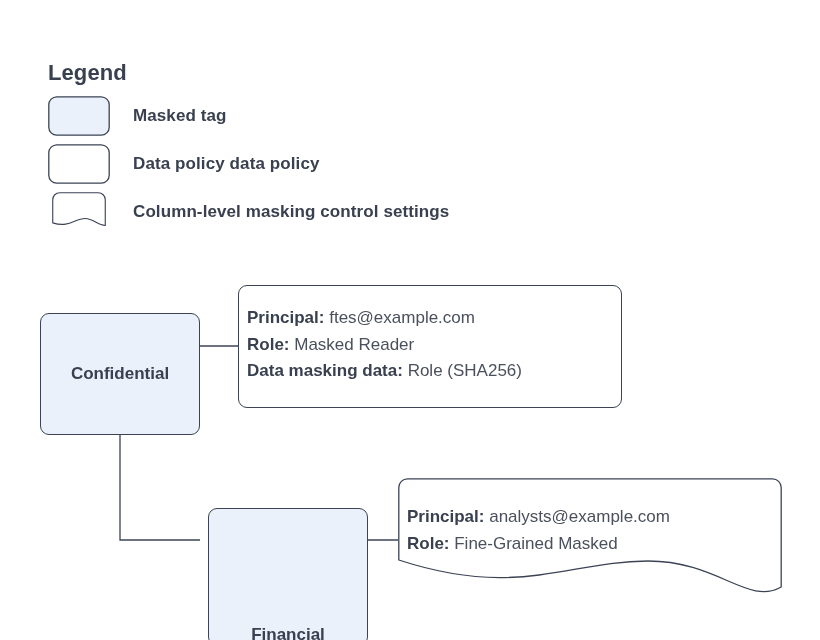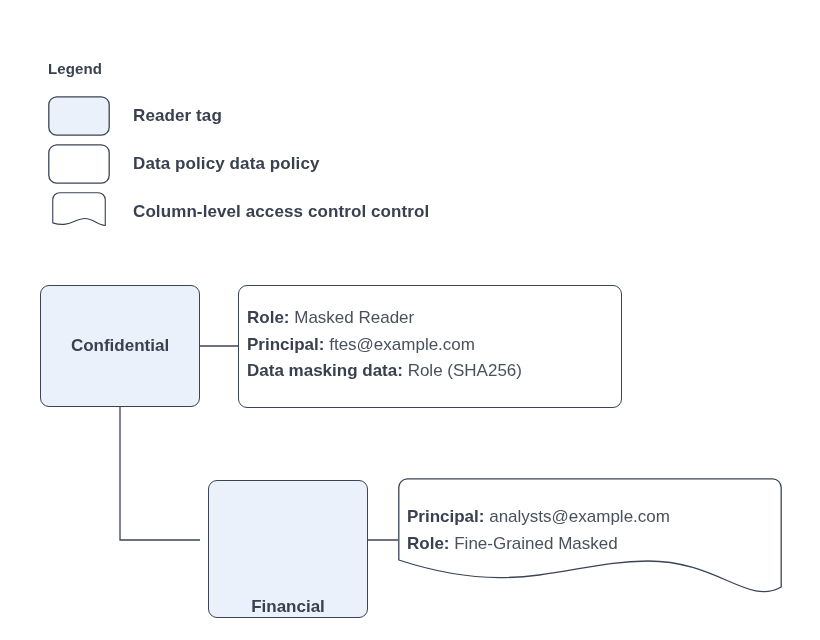--- a/index.html
+++ b/index.html
@@ -26,21 +26,21 @@
     width: 820px;
     height: 640px;
     overflow: visible;
   }
 
   
   .legend-title {
     position: absolute;
     left: 48px;
     top: 60px;
-    font-size: 15px;
+    font-size: 22px;
     font-weight: bold;
     color: #39404f;
     letter-spacing: 0.1px;
   }
   .legend-row {
     position: absolute;
     left: 48px;
     height: 40px;
   }
   .legend-label {
@@ -72,20 +72,21 @@
     box-sizing: border-box;
     border: 1.3px solid #3b4354;
     border-radius: 9px;
     background: #eaf1fb;
     display: flex;
     align-items: center;
     justify-content: center;
     font-size: 17px;
     font-weight: bold;
     color: #39404f;
+    margin-top: 28px;
   }
   #node-confidential {
     left: 40px;
     top: 285px;
     width: 160px;
     height: 122px;
   }
   #node-financial {
     left: 208px;
     top: 480px;
@@ -157,57 +158,57 @@
 
     <line x1="360" y1="540" x2="398" y2="540" stroke="#3b4354" stroke-width="1.3"></line>
   </svg>
 
   <div class="legend-title">Legend</div>
 
   <div class="legend-row r1">
     <svg class="swatch" viewBox="0 0 62 40">
       <rect x="0.8" y="0.8" width="60.4" height="38.4" rx="8" ry="8" fill="#eaf1fb" stroke="#3b4354" stroke-width="1.3"></rect>
     </svg>
-    <span class="legend-label">Reader tag</span>
+    <span class="legend-label">Masked tag</span>
   </div>
 
   <div class="legend-row r2">
     <svg class="swatch" viewBox="0 0 62 40">
       <rect x="0.8" y="0.8" width="60.4" height="38.4" rx="8" ry="8" fill="#ffffff" stroke="#3b4354" stroke-width="1.3"></rect>
     </svg>
     <span class="legend-label">Data policy data policy</span>
   </div>
 
   <div class="legend-row r3">
     <svg class="swatch" viewBox="0 0 62 46">
       <path d="M 8.8 0.8 L 53.2 0.8 A 8 8 0 0 1 61.2 8.8 L 61.2 38.5
                C 52 38.5 48 30.5 38 30.5
                C 26 30.5 20 41.5 0.8 35.5
                L 0.8 8.8 A 8 8 0 0 1 8.8 0.8 Z" fill="#ffffff" stroke="#3b4354" stroke-width="1.3" stroke-linejoin="round"></path>
     </svg>
-    <span class="legend-label">Column-level access control control</span>
+    <span class="legend-label">Column-level masking control settings</span>
   </div>
 
   <div class="node" id="node-confidential">
     <span>Confidential</span>
   </div>
 
   <div class="node" id="node-financial">
     <span>Financial</span>
   </div>
 
   <div class="infobox" id="box-masking">
     <div class="infotext">
       <span class="row">
+        <b>Principal:</b>
+        <span>ftes@example.com</span>
+      </span>
+      <span class="row">
         <b>Role:</b>
         <span>Masked Reader</span>
-      </span>
-      <span class="row">
-        <b>Principal:</b>
-        <span>ftes@example.com</span>
       </span>
       <span class="row">
         <b>Data masking data:</b>
         <span>Role (SHA256)</span>
       </span>
     </div>
   </div>
 
   <div class="infobox" id="box-colaccess">
     <svg class="wave-svg" viewBox="0 0 384 122" preserveAspectRatio="none">

